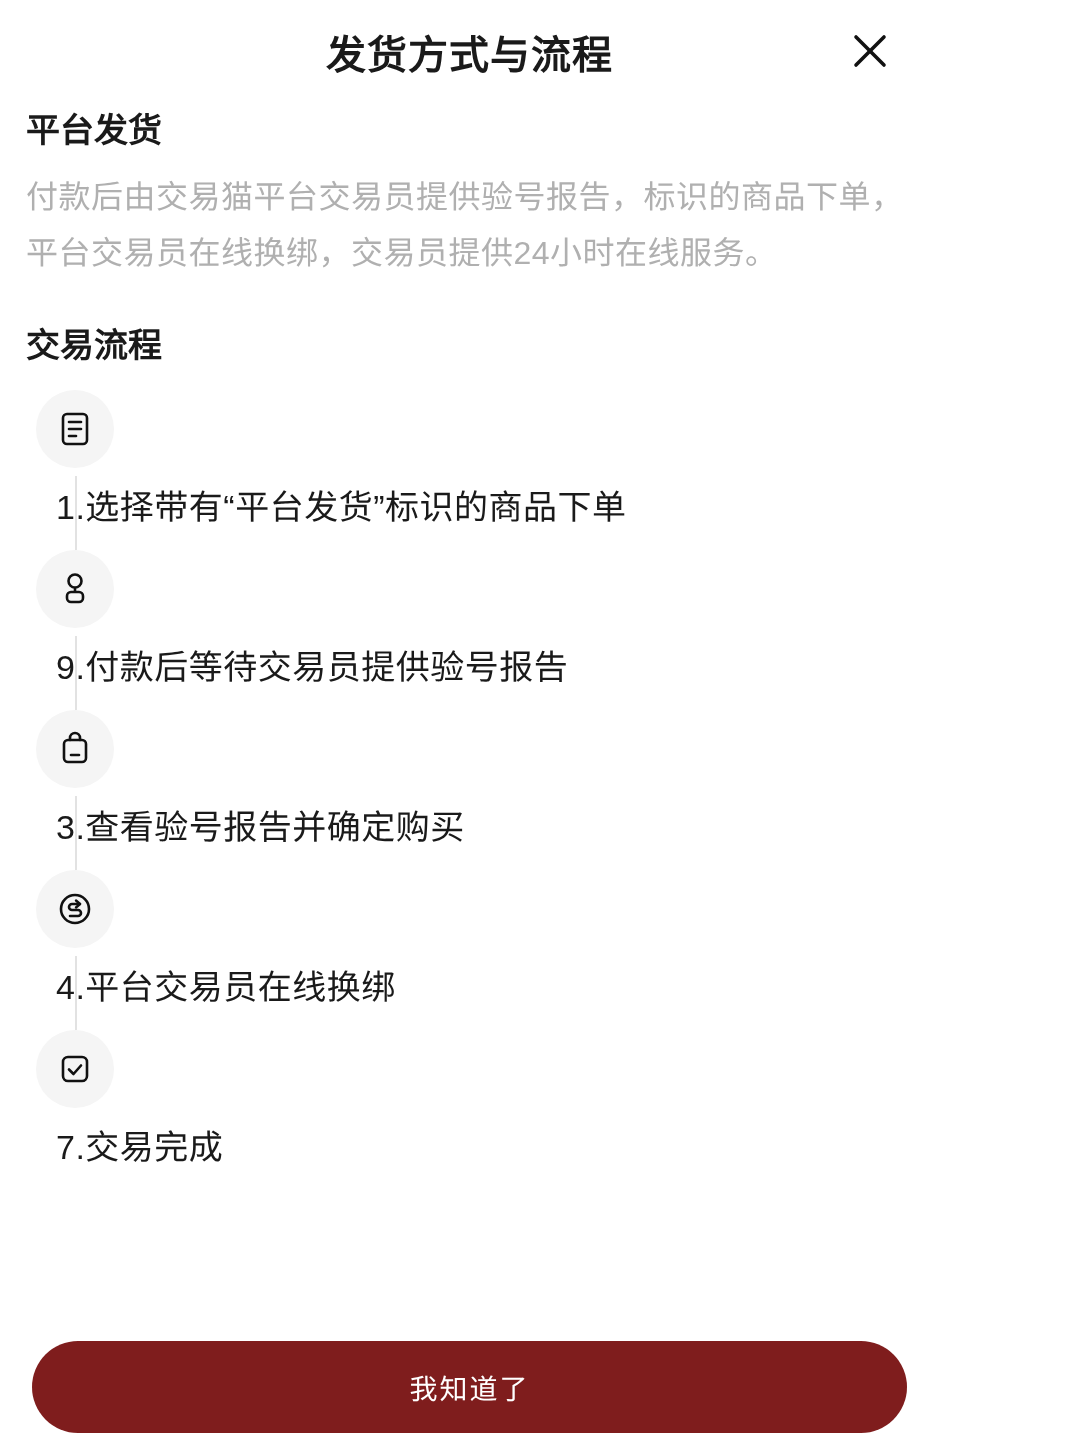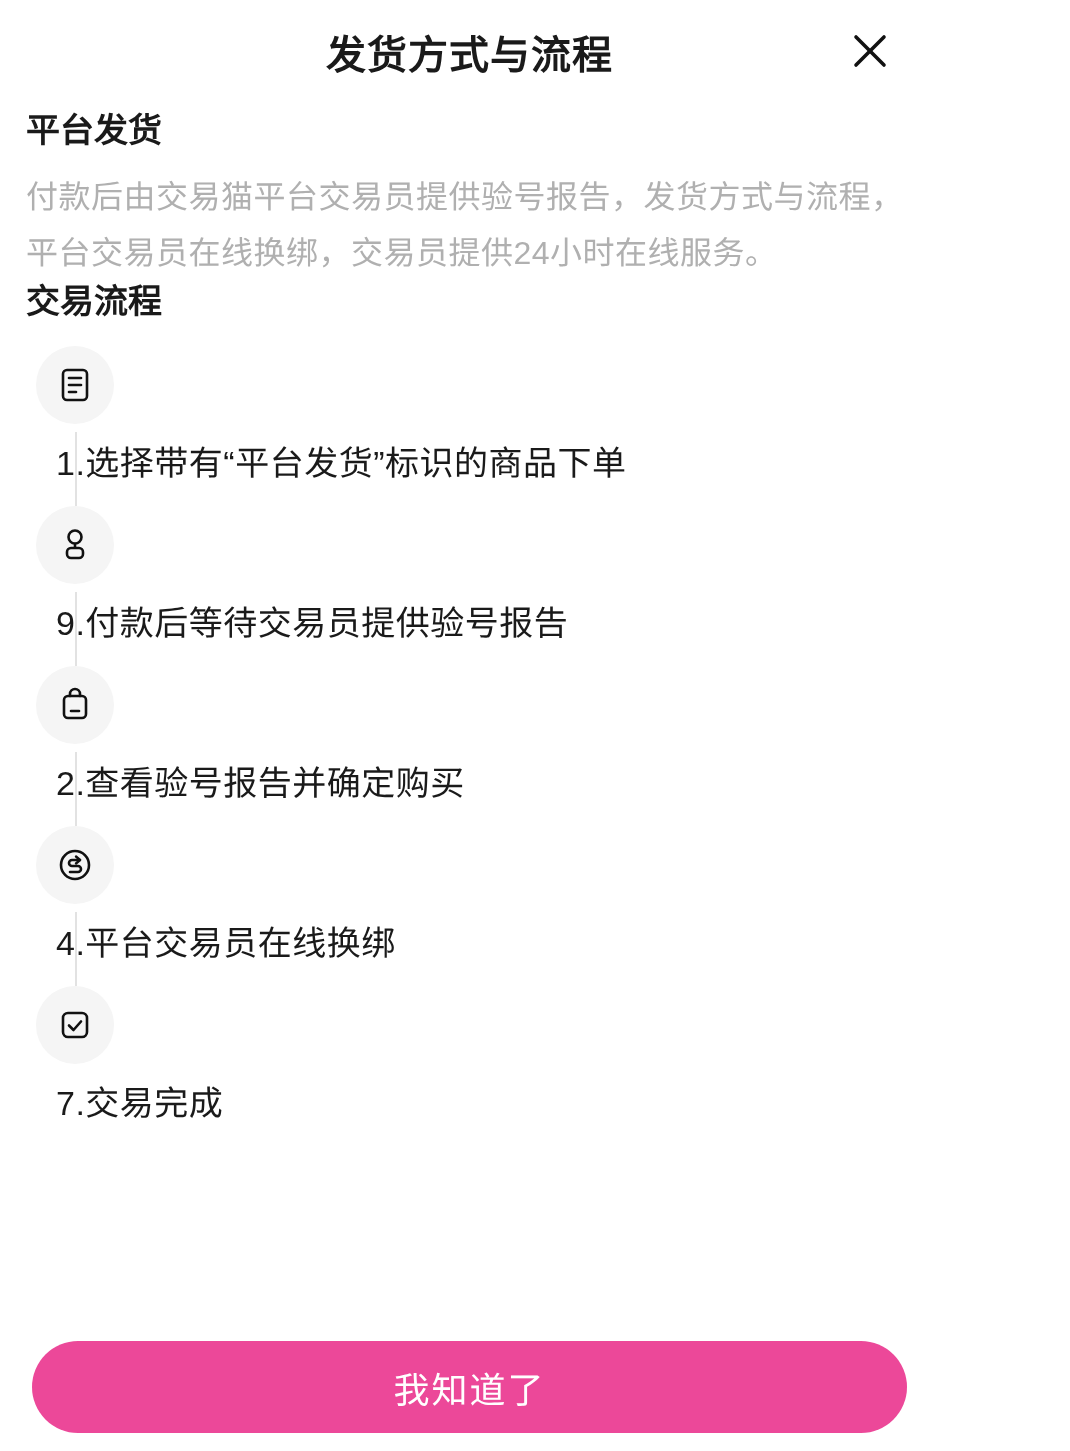--- a/index.html
+++ b/index.html
@@ -57,21 +57,21 @@
   .section-title.first { margin-top: 6px; }
 
   .section-desc {
     margin-top: 18px;
     font-size: 32px;
     line-height: 1.75;
     color: #b0b0b0;
     letter-spacing: 0.5px;
   }
 
-  .flow-title { }
+  .flow-title { margin-top: 44px; }
 
   
   .steps {
     margin-top: 24px;
     position: relative;
   }
   .step {
     position: relative;
     display: flex;
     align-items: flex-start;
@@ -122,23 +122,23 @@
     left: 0;
     right: 0;
     bottom: 18px;
     padding: 0 32px;
   }
   .primary-btn {
     width: 100%;
     height: 92px;
     border: none;
     border-radius: 46px;
-    background: #ec4899;
+    background: #7f1d1d;
     color: #ffffff;
-    font-size: 36px;
+    font-size: 28px;
     font-family: "Liberation Sans", "DejaVu Sans", sans-serif;
     letter-spacing: 2px;
     cursor: pointer;
   }
 </style>
 </head>
 <body>
 
 <div class="sheet">
 
@@ -148,21 +148,21 @@
       <svg width="40" height="40" viewBox="0 0 40 40" aria-hidden="true">
         <line x1="6" y1="6" x2="34" y2="34" stroke="#111" stroke-width="3.6" stroke-linecap="round"></line>
         <line x1="34" y1="6" x2="6" y2="34" stroke="#111" stroke-width="3.6" stroke-linecap="round"></line>
       </svg>
     </div>
   </div>
 
   <div class="content">
 
     <div class="section-title first">平台发货</div>
-    <div class="section-desc">付款后由交易猫平台交易员提供验号报告，发货方式与流程，平台交易员在线换绑，交易员提供24小时在线服务。</div>
+    <div class="section-desc">付款后由交易猫平台交易员提供验号报告，标识的商品下单，平台交易员在线换绑，交易员提供24小时在线服务。</div>
 
     <div class="section-title flow-title">交易流程</div>
 
     <div class="steps">
 
       <div class="step">
         <div class="step-icon-wrap">
           <div class="step-icon">
             <svg width="42" height="42" viewBox="0 0 42 42" aria-hidden="true">
               <rect x="9" y="6" width="24" height="30" rx="4" fill="none" stroke="#111" stroke-width="2.6"></rect>
@@ -194,21 +194,21 @@
         <div class="step-icon-wrap">
           <div class="step-icon">
             <svg width="42" height="42" viewBox="0 0 42 42" aria-hidden="true">
               <path d="M16 12 v-2 a5 5 0 0 1 10 0 v2" fill="none" stroke="#111" stroke-width="2.6" stroke-linecap="round"></path>
               <rect x="10" y="12" width="22" height="22" rx="4" fill="none" stroke="#111" stroke-width="2.6"></rect>
               <line x1="17" y1="27" x2="25" y2="27" stroke="#111" stroke-width="2.6" stroke-linecap="round"></line>
             </svg>
           </div>
           <div class="connector"></div>
         </div>
-        <div class="step-label">2.查看验号报告并确定购买</div>
+        <div class="step-label">3.查看验号报告并确定购买</div>
       </div>
 
       <div class="step">
         <div class="step-icon-wrap">
           <div class="step-icon">
             <svg width="42" height="42" viewBox="0 0 42 42" aria-hidden="true">
               <circle cx="21" cy="21" r="14" fill="none" stroke="#111" stroke-width="2.6"></circle>
               <path d="M26 16 H18 a3 3 0 0 0 0 6 h6 a3 3 0 0 1 0 6 H16" fill="none" stroke="#111" stroke-width="2.6" stroke-linecap="round" stroke-linejoin="round"></path>
               <path d="M22 12.5 L26 16 L22 19.5" fill="none" stroke="#111" stroke-width="2.4" stroke-linecap="round" stroke-linejoin="round"></path>
             </svg>

